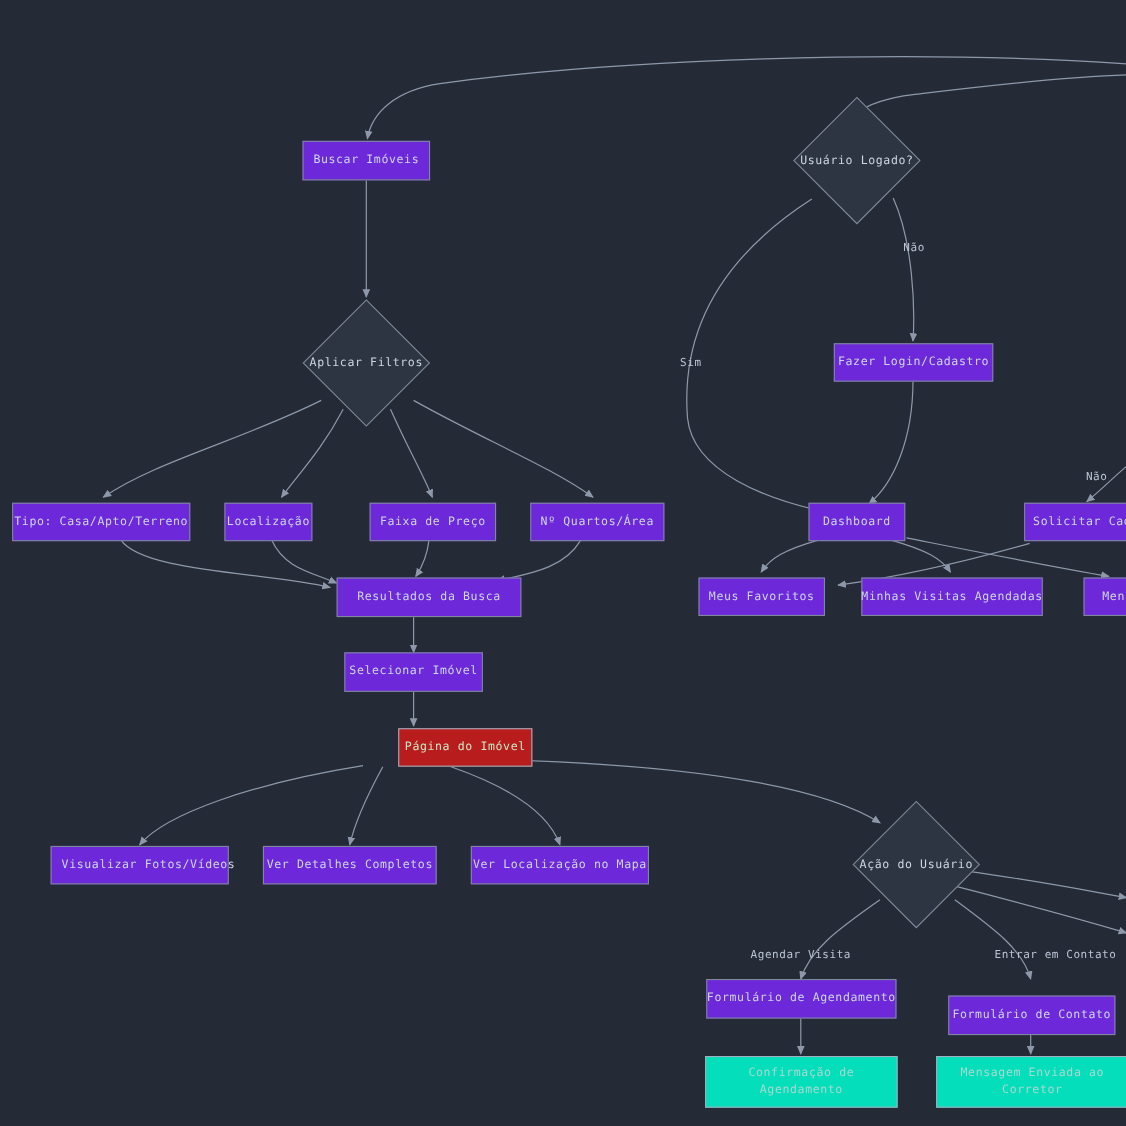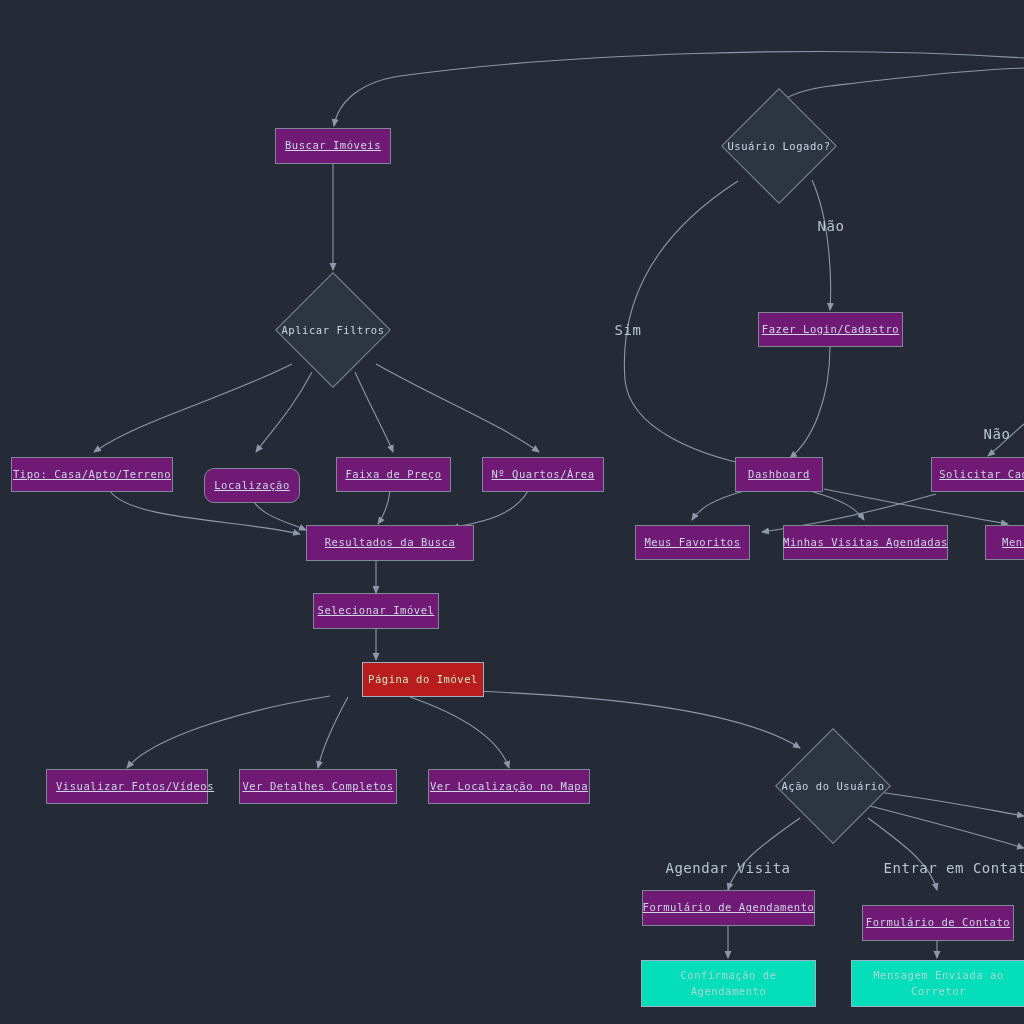--- a/index.html
+++ b/index.html
@@ -18,23 +18,22 @@
     display:flex;align-items:center;justify-content:center;
     text-align:center;
     color:#ccd6e4;
     font-size:10.5px;
     letter-spacing:.55px;
     line-height:1.45;
     white-space:nowrap;
     -webkit-font-smoothing:antialiased;
   }
   .node.rect{
-    background:#701a75;
+    background:#6d28d9;
     border:1px solid #7d8899;
-    text-decoration:underline;
   }
   .node.wrap{white-space:normal;}
   .node.green{
     background:#b91c1c;
     border:1px solid #9fb0c2;
     color:#c8e8c4;
     margin-left:47px;
   }
   .node.teal{
     background:#04debb;
@@ -50,21 +49,21 @@
     box-sizing:border-box;
   }
   .diamond-label{
     position:absolute;left:0;top:0;
     display:flex;align-items:center;justify-content:center;
     color:#ccd6e4;font-size:10.5px;letter-spacing:.55px;white-space:nowrap;
   }
   .edge-label{
     position:absolute;
     color:#b9c4d4;
-    font-size:14px;
+    font-size:10px;
     letter-spacing:.5px;
     white-space:nowrap;
     transform:translate(-50%,-50%);
   }
 </style>
 </head>
 <body>
 
 <div id="stage">
 
@@ -140,21 +139,21 @@
   </div>
 
   <div class="node rect" style="left:758px;top:312px;width:145px;height:35px;">
     <span>Fazer Login/Cadastro</span>
   </div>
 
   <div class="node rect" style="left:11px;top:457px;width:162px;height:35px;">
     <span>Tipo: Casa/Apto/Terreno</span>
   </div>
 
-  <div class="node rect" style="left:204px;top:468px;width:96px;height:35px;border-radius:10px;">
+  <div class="node rect" style="left:204px;top:457px;width:80px;height:35px;">
     <span>Localização</span>
   </div>
 
   <div class="node rect" style="left:336px;top:457px;width:115px;height:35px;">
     <span>Faixa de Preço</span>
   </div>
 
   <div class="node rect" style="left:482px;top:457px;width:122px;height:35px;">
     <span>Nº Quartos/Área</span>
   </div>

